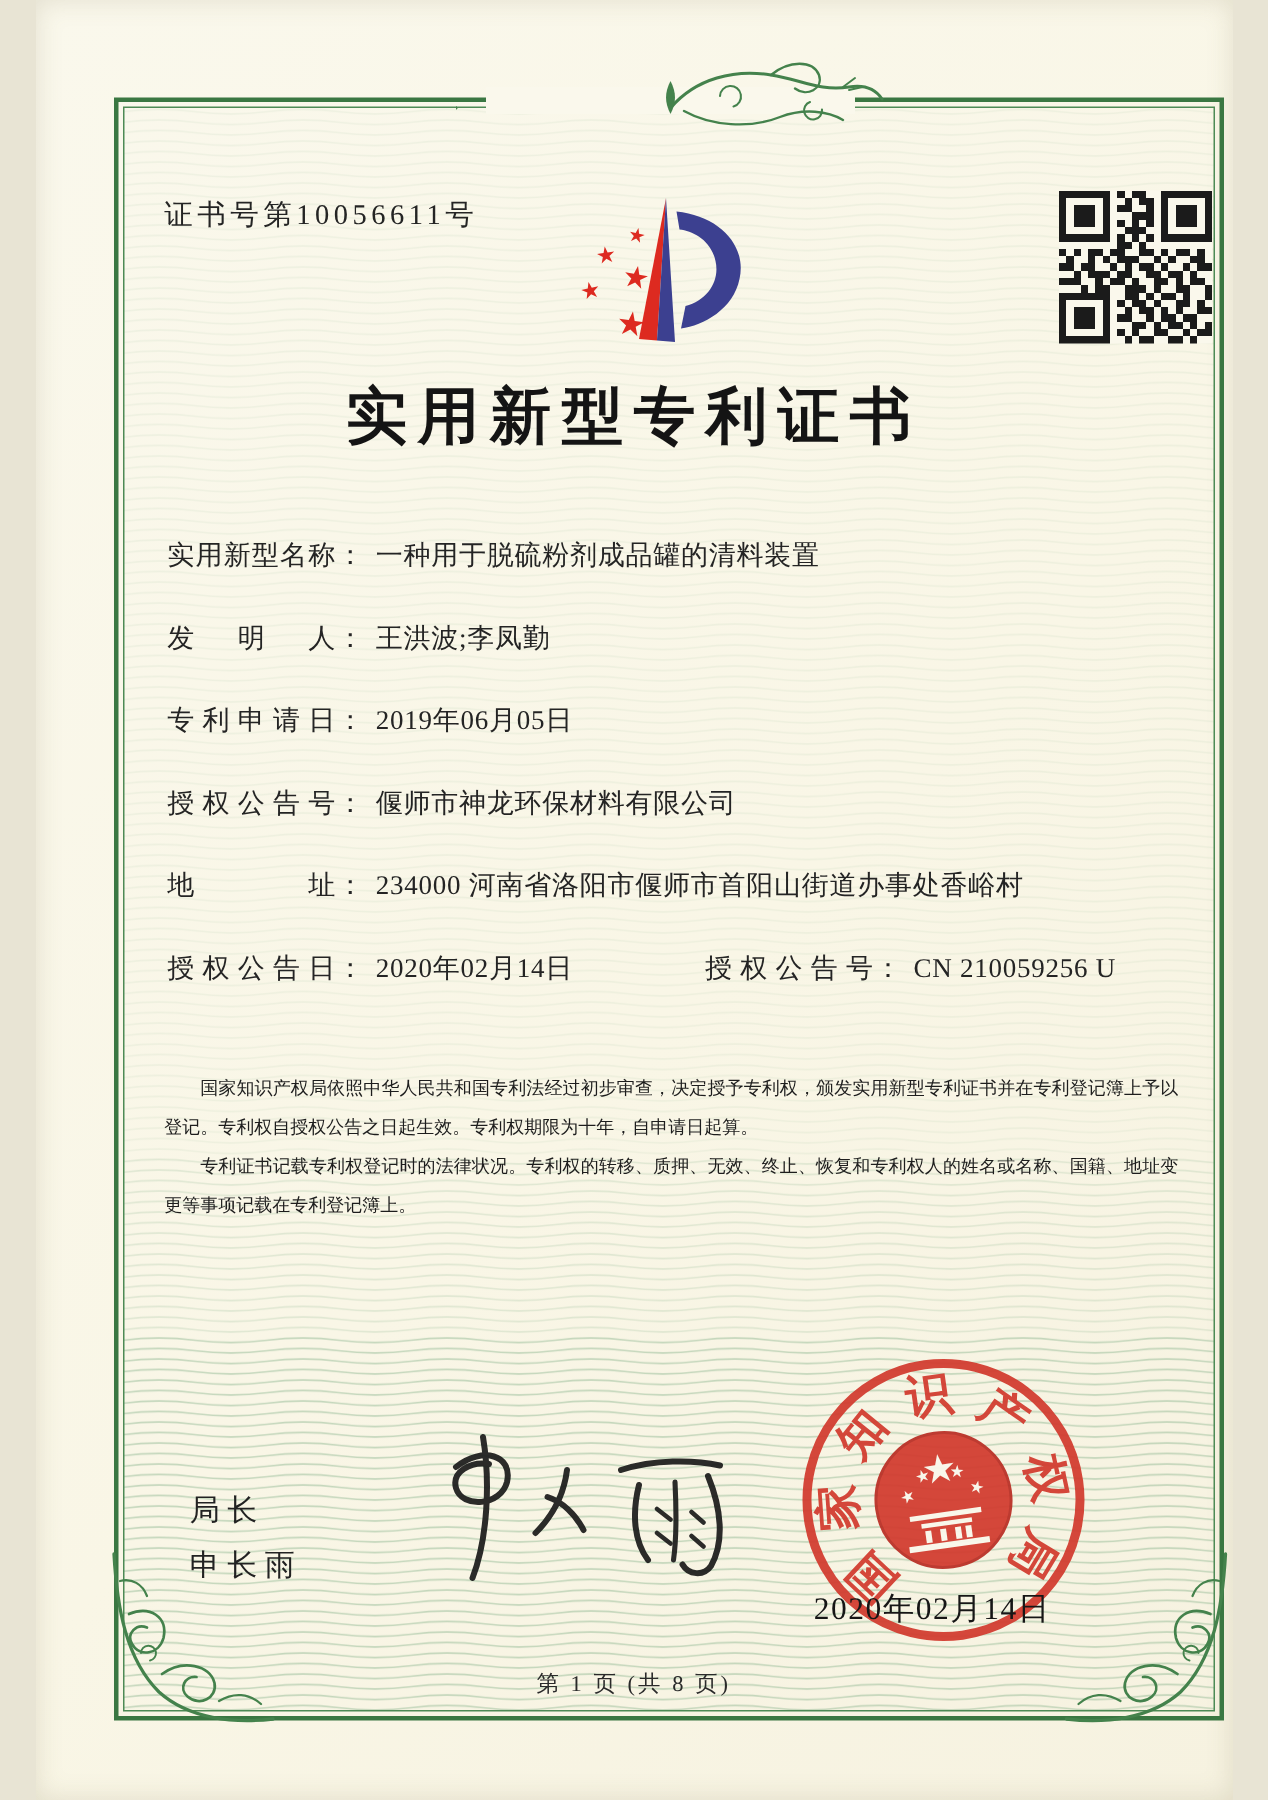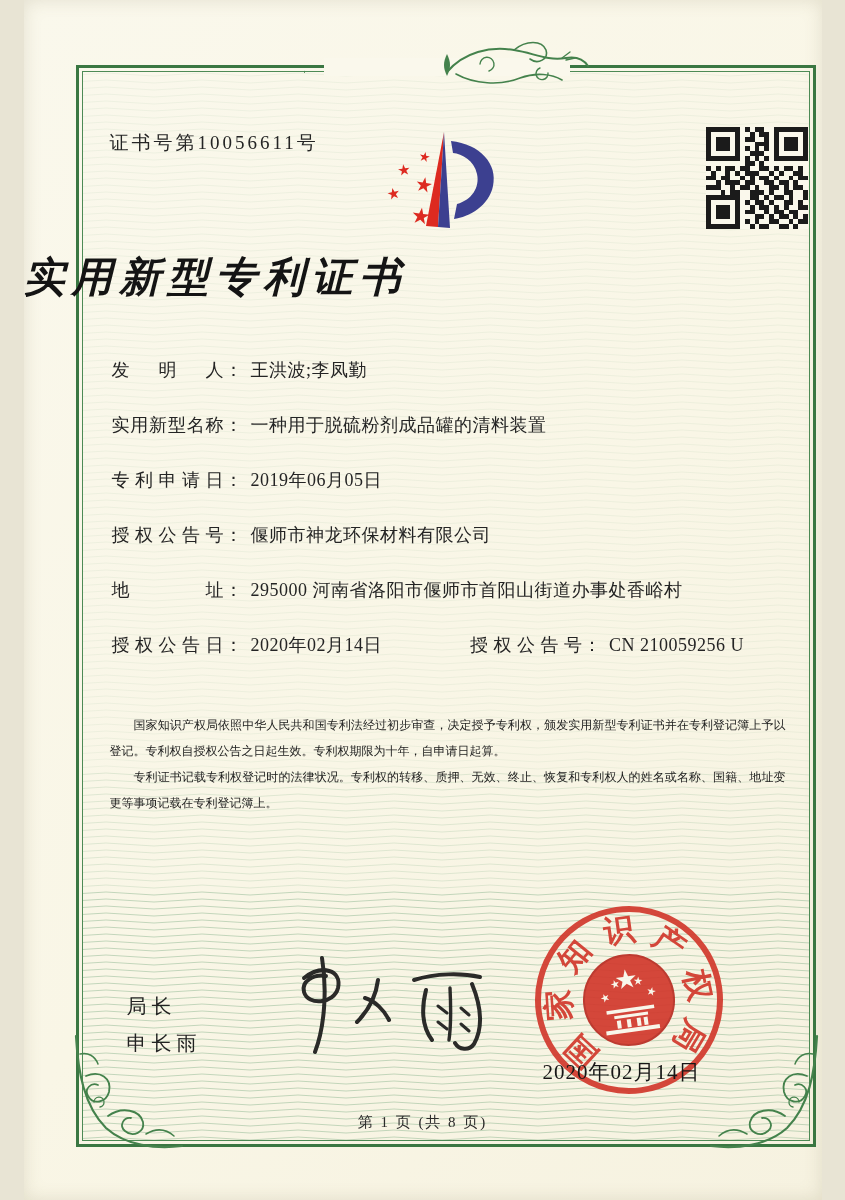--- a/index.html
+++ b/index.html
@@ -19,22 +19,22 @@
     position:absolute; left:3px; top:3px; right:3px; bottom:3px;
     border:1.5px solid #4d8a55;
   }
   .waves{position:absolute; left:58px; top:71px; width:728px; height:1070px; pointer-events:none;}
   .cream-patch{position:absolute; background:#faf8ec;}
   .abs{position:absolute;}
   .cert-no{
     left:86px; top:130px; font-size:19px; letter-spacing:3px; color:#242424;
   }
   .title{
-    left:0; right:0; top:250px; 
-    font-size:41px; font-weight:700; letter-spacing:7px; color:#141414;font-style:italic;
+    left:0; right:0; top:250px; text-align:center;
+    font-size:41px; font-weight:700; letter-spacing:7px; color:#141414;
   }
   .fields{left:88px; top:358px; width:690px; font-size:18px; color:#242424;}
   .frow{height:22px; margin-bottom:33px; white-space:nowrap;}
   .flabel{display:inline-block; width:112px; text-align:justify; text-align-last:justify; vertical-align:bottom;}
   .fcolon{display:inline-block; margin:0 8px 0 1px;}
   .fvalue{letter-spacing:.5px;}
   .fpair2{margin-left:88px;}
   .body-text{
     left:86px; top:712px; width:676px; font-size:12px; line-height:26px;
     text-align:justify; color:#1d1d1d;
@@ -367,33 +367,33 @@
       <rect x="12" y="20" width="1" height="1"></rect>
       <rect x="15" y="20" width="1" height="1"></rect>
       <rect x="16" y="20" width="1" height="1"></rect>
       <rect x="18" y="20" width="1" height="1"></rect>
     </svg>
 
   <div class="abs title">实用新型专利证书</div>
 
   <div class="abs fields">
     <div class="frow">
+      <span class="flabel">实用新型名称</span><span class="fcolon">：</span><span class="fvalue">一种用于脱硫粉剂成品罐的清料装置</span>
+    </div>
+    <div class="frow">
       <span class="flabel">发明人</span><span class="fcolon">：</span><span class="fvalue">王洪波;李凤勤</span>
     </div>
     <div class="frow">
-      <span class="flabel">实用新型名称</span><span class="fcolon">：</span><span class="fvalue">一种用于脱硫粉剂成品罐的清料装置</span>
-    </div>
-    <div class="frow">
       <span class="flabel">专利申请日</span><span class="fcolon">：</span><span class="fvalue">2019年06月05日</span>
     </div>
     <div class="frow">
       <span class="flabel">授权公告号</span><span class="fcolon">：</span><span class="fvalue">偃师市神龙环保材料有限公司</span>
     </div>
     <div class="frow">
-      <span class="flabel">地址</span><span class="fcolon">：</span><span class="fvalue">295000 河南省洛阳市偃师市首阳山街道办事处香峪村</span>
+      <span class="flabel">地址</span><span class="fcolon">：</span><span class="fvalue">234000 河南省洛阳市偃师市首阳山街道办事处香峪村</span>
     </div>
     <div class="frow">
       <span class="flabel">授权公告日</span><span class="fcolon">：</span><span class="fvalue">2020年02月14日</span><span class="fpair2"><span class="flabel">授权公告号</span><span class="fcolon">：</span><span class="fvalue">CN 210059256 U</span></span>
     </div>
   </div>
 
   <div class="abs body-text">
     <p>国家知识产权局依照中华人民共和国专利法经过初步审查，决定授予专利权，颁发实用新型专利证书并在专利登记簿上予以登记。专利权自授权公告之日起生效。专利权期限为十年，自申请日起算。</p>
     <p>专利证书记载专利权登记时的法律状况。专利权的转移、质押、无效、终止、恢复和专利权人的姓名或名称、国籍、地址变更等事项记载在专利登记簿上。</p>
   </div>

